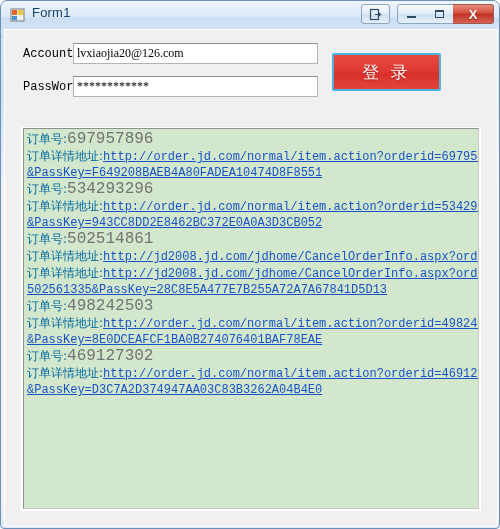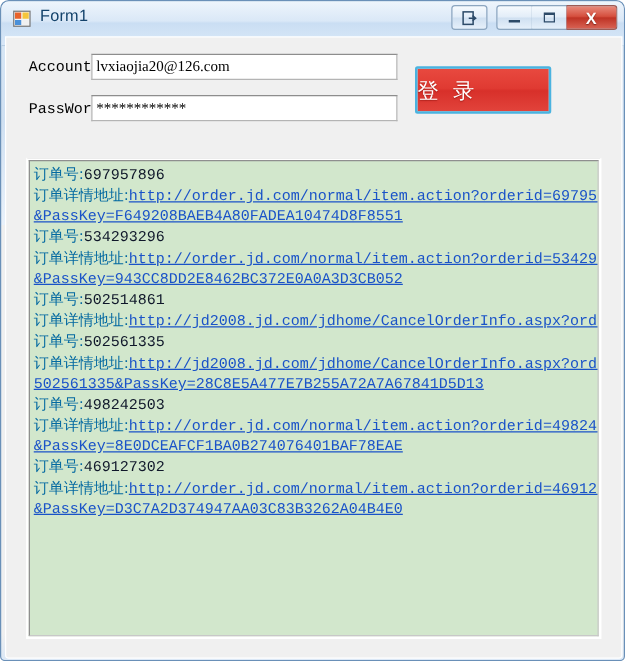--- a/index.html
+++ b/index.html
@@ -146,20 +146,21 @@
     position: absolute;
     left: 331px; top: 52px;
     width: 109px; height: 38px;
     box-sizing: border-box;
     border: 2px solid #4ab3e0;
     border-radius: 2px;
     background: linear-gradient(to bottom,
        #e8493f 0%, #e03a32 46%, #d8302a 52%, #e2433b 100%);
     display: flex;
     align-items: center;
+    justify-content: center;
     cursor: pointer;
     padding: 0;
   }
   .login-btn-label {
     font-family: "DejaVu Sans", sans-serif;
     font-size: 17px;
     color: #ffffff;
     letter-spacing: 3px;
     white-space: nowrap;
     text-shadow: 0 1px 1px rgba(120,10,5,0.55);
@@ -195,22 +196,22 @@
     white-space: nowrap;
     color: #000000;
   }
   .out-line .label-cn {
     font-family: "DejaVu Sans", sans-serif;
     font-size: 12px;
     color: #0369a1;
   }
   .out-line .num {
     font-family: "Liberation Mono", monospace;
-    font-size: 12px;
-    color: #0f172a;
+    font-size: 16px;
+    color: #737373;
   }
   .url-line {
     font-family: "Liberation Mono", monospace;
     font-size: 12px;
     line-height: 16px;
     color: #1a53c8;
     text-decoration: underline;
     white-space: nowrap;
     cursor: pointer;
   }
@@ -282,21 +283,20 @@
   <div class="output-wrap">
     <div class="output-area" id="output-area">
         <div class="out-line"><span class="label-cn">订单号:</span><span class="num">697957896</span></div>
         <div class="out-line row-detail"><span class="label-cn">订单详情地址:</span><span class="url-line">http://order.jd.com/normal/item.action?orderid=697957896</span></div>
         <span class="url-cont">&amp;PassKey=F649208BAEB4A80FADEA10474D8F8551</span>
         <div class="out-line"><span class="label-cn">订单号:</span><span class="num">534293296</span></div>
         <div class="out-line row-detail"><span class="label-cn">订单详情地址:</span><span class="url-line">http://order.jd.com/normal/item.action?orderid=534293296</span></div>
         <span class="url-cont">&amp;PassKey=943CC8DD2E8462BC372E0A0A3D3CB052</span>
         <div class="out-line"><span class="label-cn">订单号:</span><span class="num">502514861</span></div>
         <div class="out-line row-detail"><span class="label-cn">订单详情地址:</span><span class="url-line">http://jd2008.jd.com/jdhome/CancelOrderInfo.aspx?orderid=</span></div>
-        <div class="out-line"><span class="label-cn">订单号:</span><span class="num">502561335</span></div>
         <div class="out-line row-detail"><span class="label-cn">订单详情地址:</span><span class="url-line">http://jd2008.jd.com/jdhome/CancelOrderInfo.aspx?orderid=</span></div>
         <span class="url-cont">502561335&amp;PassKey=28C8E5A477E7B255A72A7A67841D5D13</span>
         <div class="out-line"><span class="label-cn">订单号:</span><span class="num">498242503</span></div>
         <div class="out-line row-detail"><span class="label-cn">订单详情地址:</span><span class="url-line">http://order.jd.com/normal/item.action?orderid=498242503</span></div>
         <span class="url-cont">&amp;PassKey=8E0DCEAFCF1BA0B274076401BAF78EAE</span>
         <div class="out-line"><span class="label-cn">订单号:</span><span class="num">469127302</span></div>
         <div class="out-line row-detail"><span class="label-cn">订单详情地址:</span><span class="url-line">http://order.jd.com/normal/item.action?orderid=469127302</span></div>
         <span class="url-cont">&amp;PassKey=D3C7A2D374947AA03C83B3262A04B4E0</span>
       </div>
   </div>

